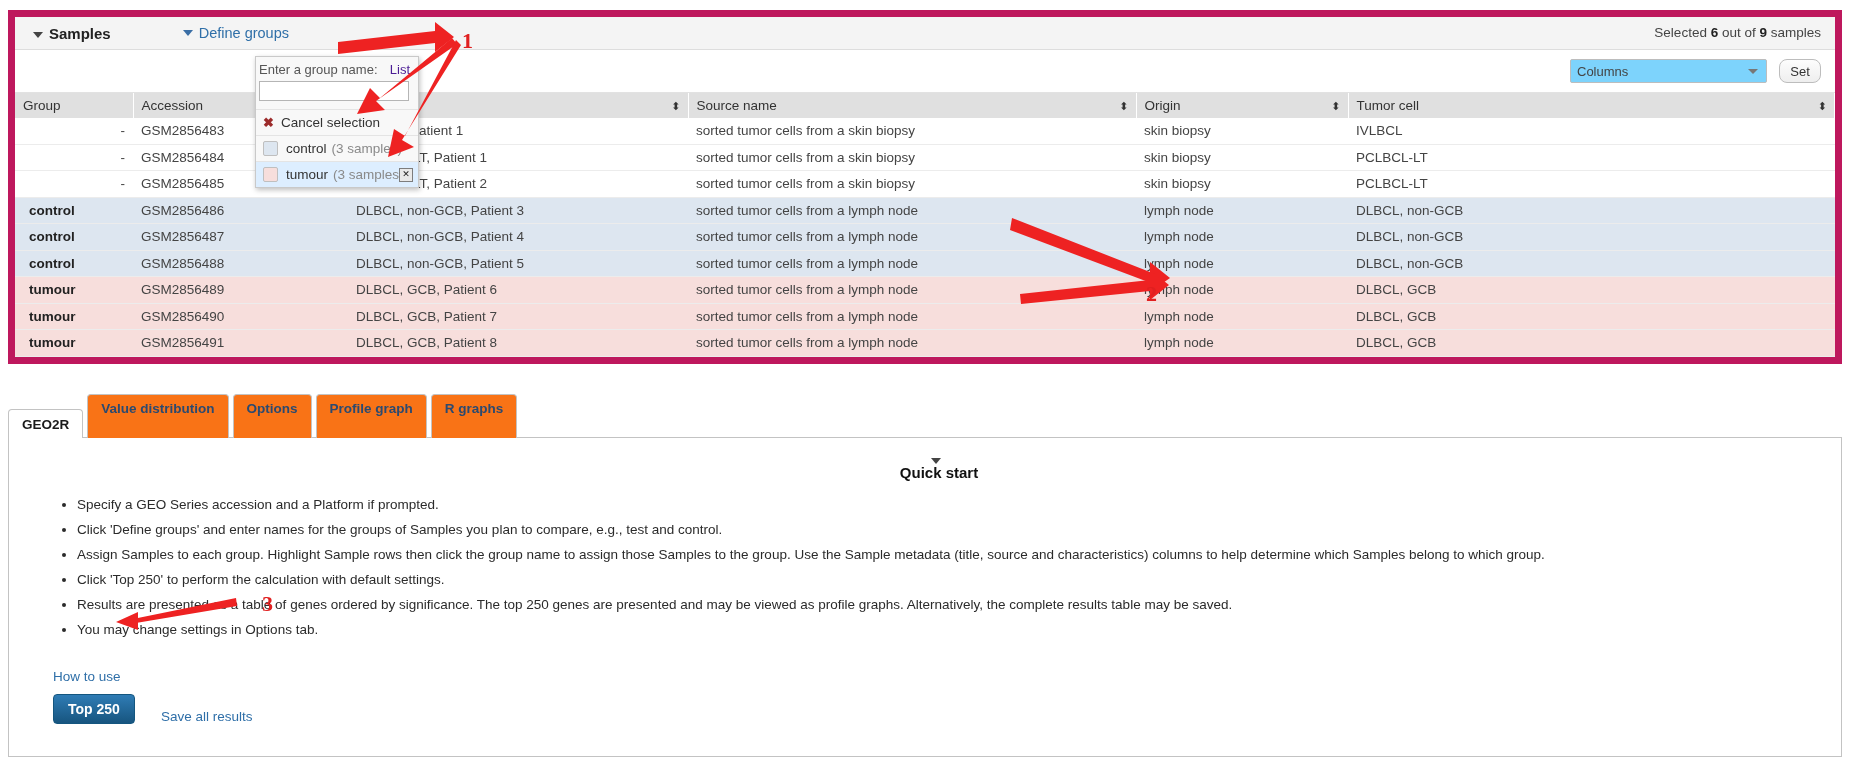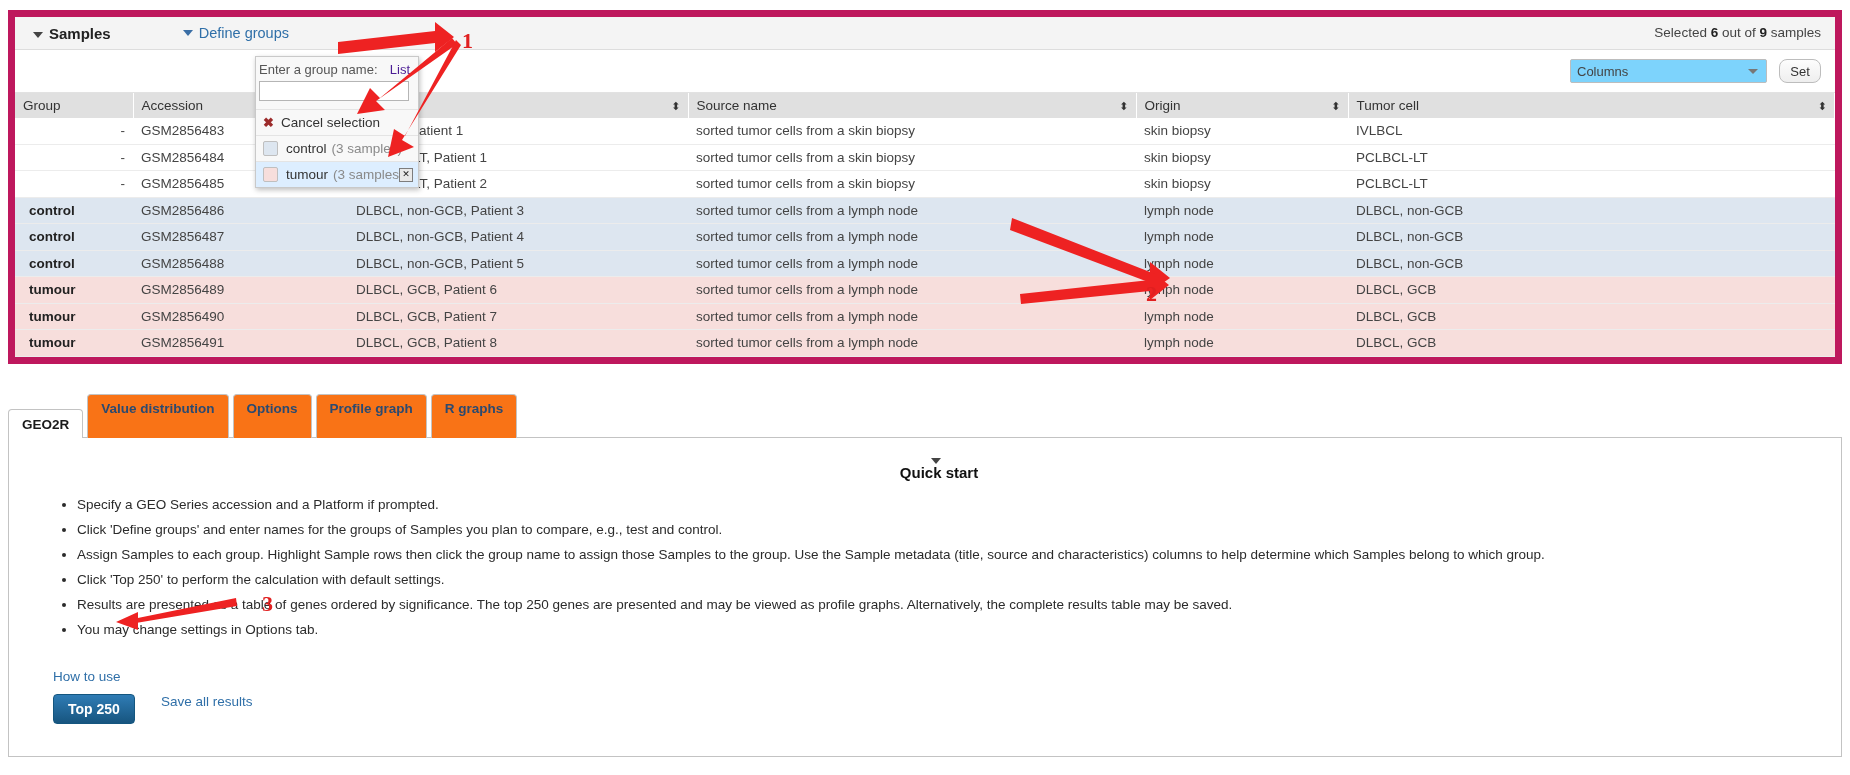--- a/index.html
+++ b/index.html
@@ -314,21 +314,21 @@
   .howto {
     margin: 24px 0 0 44px;
     font-size: 13.5px;
     color: #2f6fa8;
     cursor: pointer;
     display: inline-block;
   }
   .btnrow {
     margin: 9px 0 0 44px;
     display: flex;
-    align-items: flex-start;
+    align-items: flex-end;
   }
   .top250 {
     background: linear-gradient(#2f7cb5,#17557f);
     border: 1px solid #14567f;
     border-radius: 4px;
     color: #ffffff;
     font-size: 14px;
     font-weight: bold;
     padding: 6px 14px;
     cursor: pointer;

